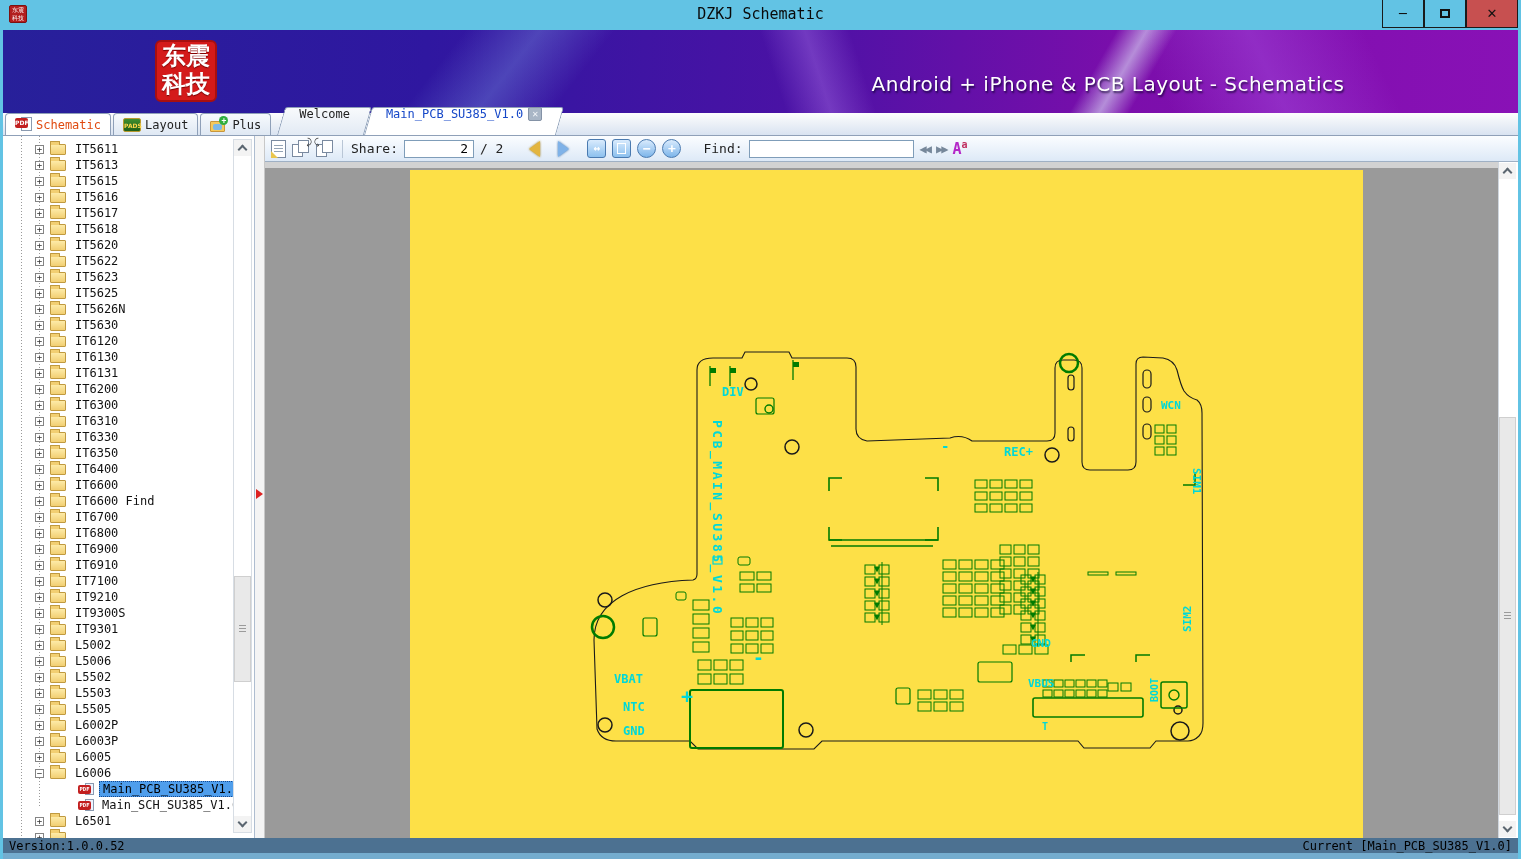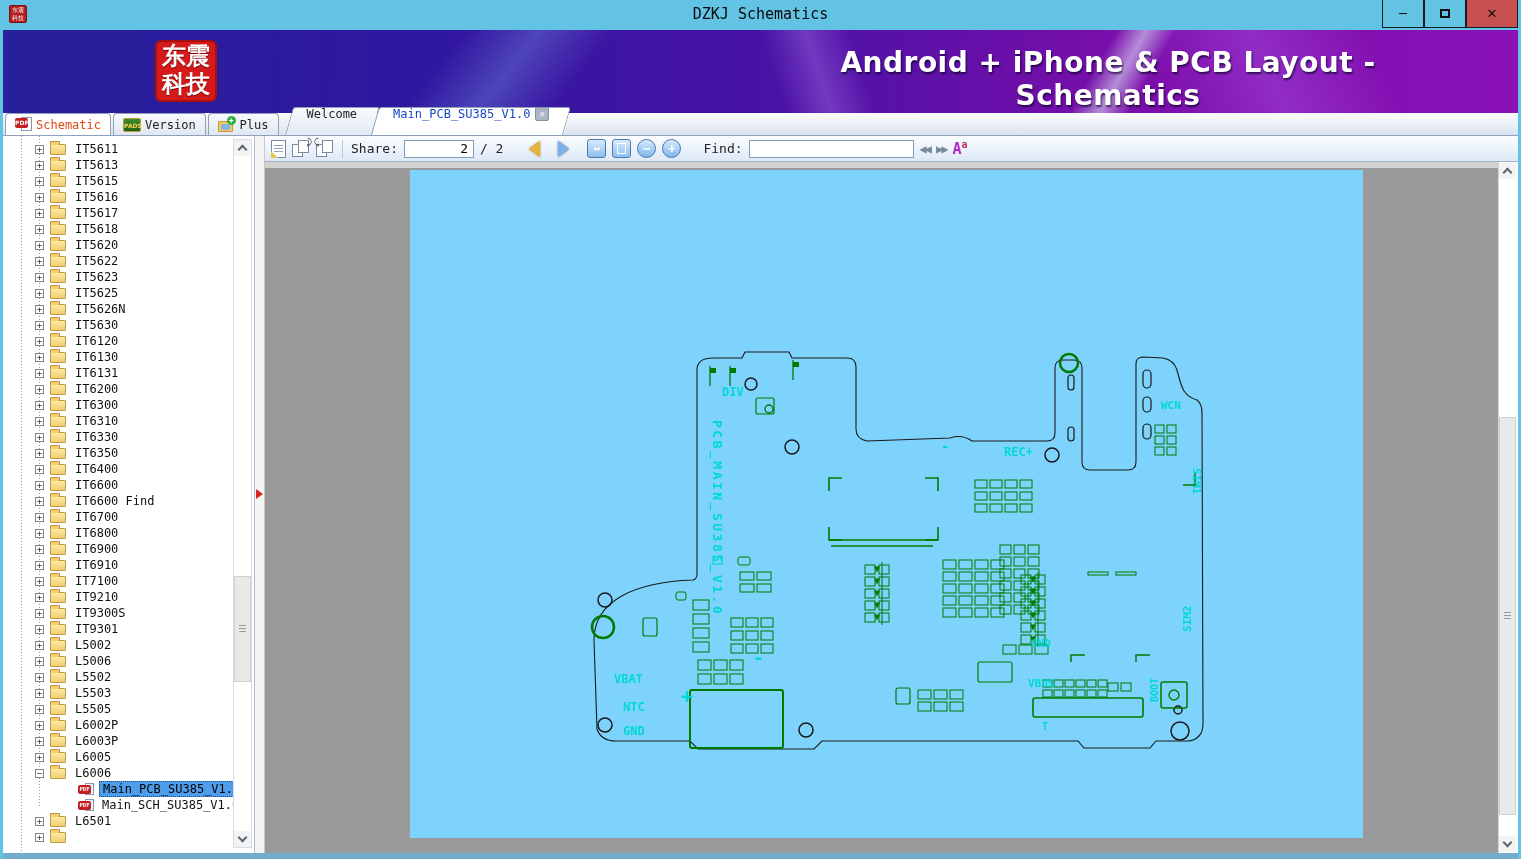--- a/index.html
+++ b/index.html
@@ -28,22 +28,22 @@
   .streak { position:absolute; top:-20px; bottom:-20px; pointer-events:none; }
   .s1 { left:430px; width:150px; transform:skewX(-38deg); background:linear-gradient(90deg,transparent,rgba(150,210,255,.25),transparent); }
   .s2 { left:1090px; width:60px; transform:skewX(-30deg); background:linear-gradient(90deg,transparent,rgba(230,245,255,.55),transparent); }
   .s3 { left:1150px; width:230px; transform:skewX(25deg); background:linear-gradient(90deg,transparent,rgba(190,120,255,.28),transparent); }
   .s4 { left:770px; width:90px; transform:skewX(18deg); background:linear-gradient(90deg,transparent,rgba(200,150,255,.30),transparent); }
   .logo-sq { position:absolute; left:152px; top:10px; width:62px; height:62px; background:#D41A1A; border-radius:6px;
       border:2px solid #a80f0f; color:#fff; font-weight:bold; font-size:24px; line-height:28px; text-align:center;
       text-shadow:0 1px 1px #700; font-family:"DejaVu Sans",sans-serif; overflow:hidden; }
   .brand { position:absolute; left:232px; top:18px; color:#fff; font-size:40px; font-weight:bold; letter-spacing:2px;
       text-shadow:2px 2px 3px rgba(0,0,20,.6); }
-  .tagline { position:absolute; left:740px; width:730px; top:16px; color:#fff; font-size:28px; text-align:center;
-      text-shadow:1px 2px 2px rgba(0,0,30,.65); letter-spacing:.5px; font-weight:700; }
+  .tagline { position:absolute; left:740px; width:730px; top:42px; color:#fff; font-size:20px; text-align:center;
+      text-shadow:1px 2px 2px rgba(0,0,30,.65); letter-spacing:.5px; font-weight:400; }
 
   
   .tabrow { height:23px; background:linear-gradient(#FDFDFD,#D9E3F1); border-bottom:1px solid #8fa0b8;
       display:flex; align-items:flex-end; flex:0 0 auto; position:relative; }
   .mtab { height:22px; display:flex; align-items:center; gap:4px; padding:0 9px; border:1px solid #8fa0b8; border-bottom:none;
       border-radius:4px 4px 0 0; background:linear-gradient(#f7fafd,#dfe8f3); margin-left:2px;
       font-family:"DejaVu Sans Mono",monospace; font-size:12px; color:#222; cursor:default; }
   .mtab.active { background:#fff;align-items:center; }
   .mtab.active .lbl { color:#E04A10; }
   .doctabs { display:flex; align-items:flex-end; margin-left:10px; }
@@ -135,38 +135,38 @@
       display:flex; align-items:center; justify-content:center; }
   .fitbox { width:9px; height:11px; border:1.5px solid #fff; }
   .findinput { width:165px; height:18px; border:1px solid #7f9db9; background:#fff; font-family:inherit; font-size:13px; padding:0 4px; }
   .fnav { font-size:12px; color:#3a5068; opacity:.65; font-weight:bold; letter-spacing:-2px; }
   .fontico { font-weight:bold; font-size:15px; color:#b428c8; }
   .fontico .sa { color:#c03060; font-size:10px; vertical-align:super; }
 
   
   .docarea { flex:1 1 auto; background:#9A9A9A; position:relative; overflow:hidden; }
   .doc-topstrip { position:absolute; left:0; right:0; top:0; height:6px; background:#D2D2D2; }
-  .page { position:absolute; left:145px; top:8px; width:953px; height:668px; background:#7dd3fc; }
+  .page { position:absolute; left:145px; top:8px; width:953px; height:668px; background:#fde047; }
   .vscroll { width:20px; background:#fff; border-left:1px solid #cfd6de; position:relative; flex:0 0 auto; }
 
   .pcb-svg text { font-family:"DejaVu Sans Mono","Liberation Mono",monospace; }
 
   
   .statusbar { height:15px; background:#4C7191; display:flex; justify-content:space-between; align-items:center;
       font-family:"DejaVu Sans Mono","Liberation Mono",monospace; font-size:12px; color:#000; padding:0 6px; flex:0 0 auto; }
   .bottomedge { height:6px; background:#74ACCE; flex:0 0 auto; }
 </style>
 </head>
 <body>
 
 <div class="app">
 
   <div class="titlebar">
     <div class="app-ico"><span>东震</span><br><span>科技</span></div>
-    <div class="title">DZKJ Schematics</div>
+    <div class="title">DZKJ Schematic</div>
     <div class="winbtns">
       <div class="winbtn min">
           <span>─</span>
         </div>
       <div class="winbtn max">
           <span class="maxglyph"></span>
         </div>
       <div class="winbtn close">
           <span>✕</span>
         </div>
@@ -186,21 +186,21 @@
     <div id="main-tabs" style="display:flex;align-items:flex-end;">
         <div class="mtab active">
           <span class="i-pdf">
             <span class="pg"></span>
             <span class="bd">PDF</span>
           </span>
           <span class="lbl">Schematic</span>
         </div>
         <div class="mtab">
           <span class="i-pads">PADS</span>
-          <span class="lbl">Version</span>
+          <span class="lbl">Layout</span>
         </div>
         <div class="mtab">
           <span class="i-share">
             <span class="fold"></span>
             <span class="plus">+</span>
           </span>
           <span class="lbl">Plus</span>
         </div>
       </div>
     <div class="doctabs" id="doc-tabs">
@@ -727,14 +727,18 @@
               <div class="grip"></div>
             </div>
           <div class="sb-btn" style="bottom:1px;">
               <div class="chev dn"></div>
             </div>
         </div>
       </div>
     </div>
   </div>
 
+  <div class="statusbar">
+    <span>Version:1.0.0.52</span>
+    <span>Current [Main_PCB_SU385_V1.0]</span>
+  </div>
   <div class="bottomedge"></div>
 </div>
 
 </body></html>

